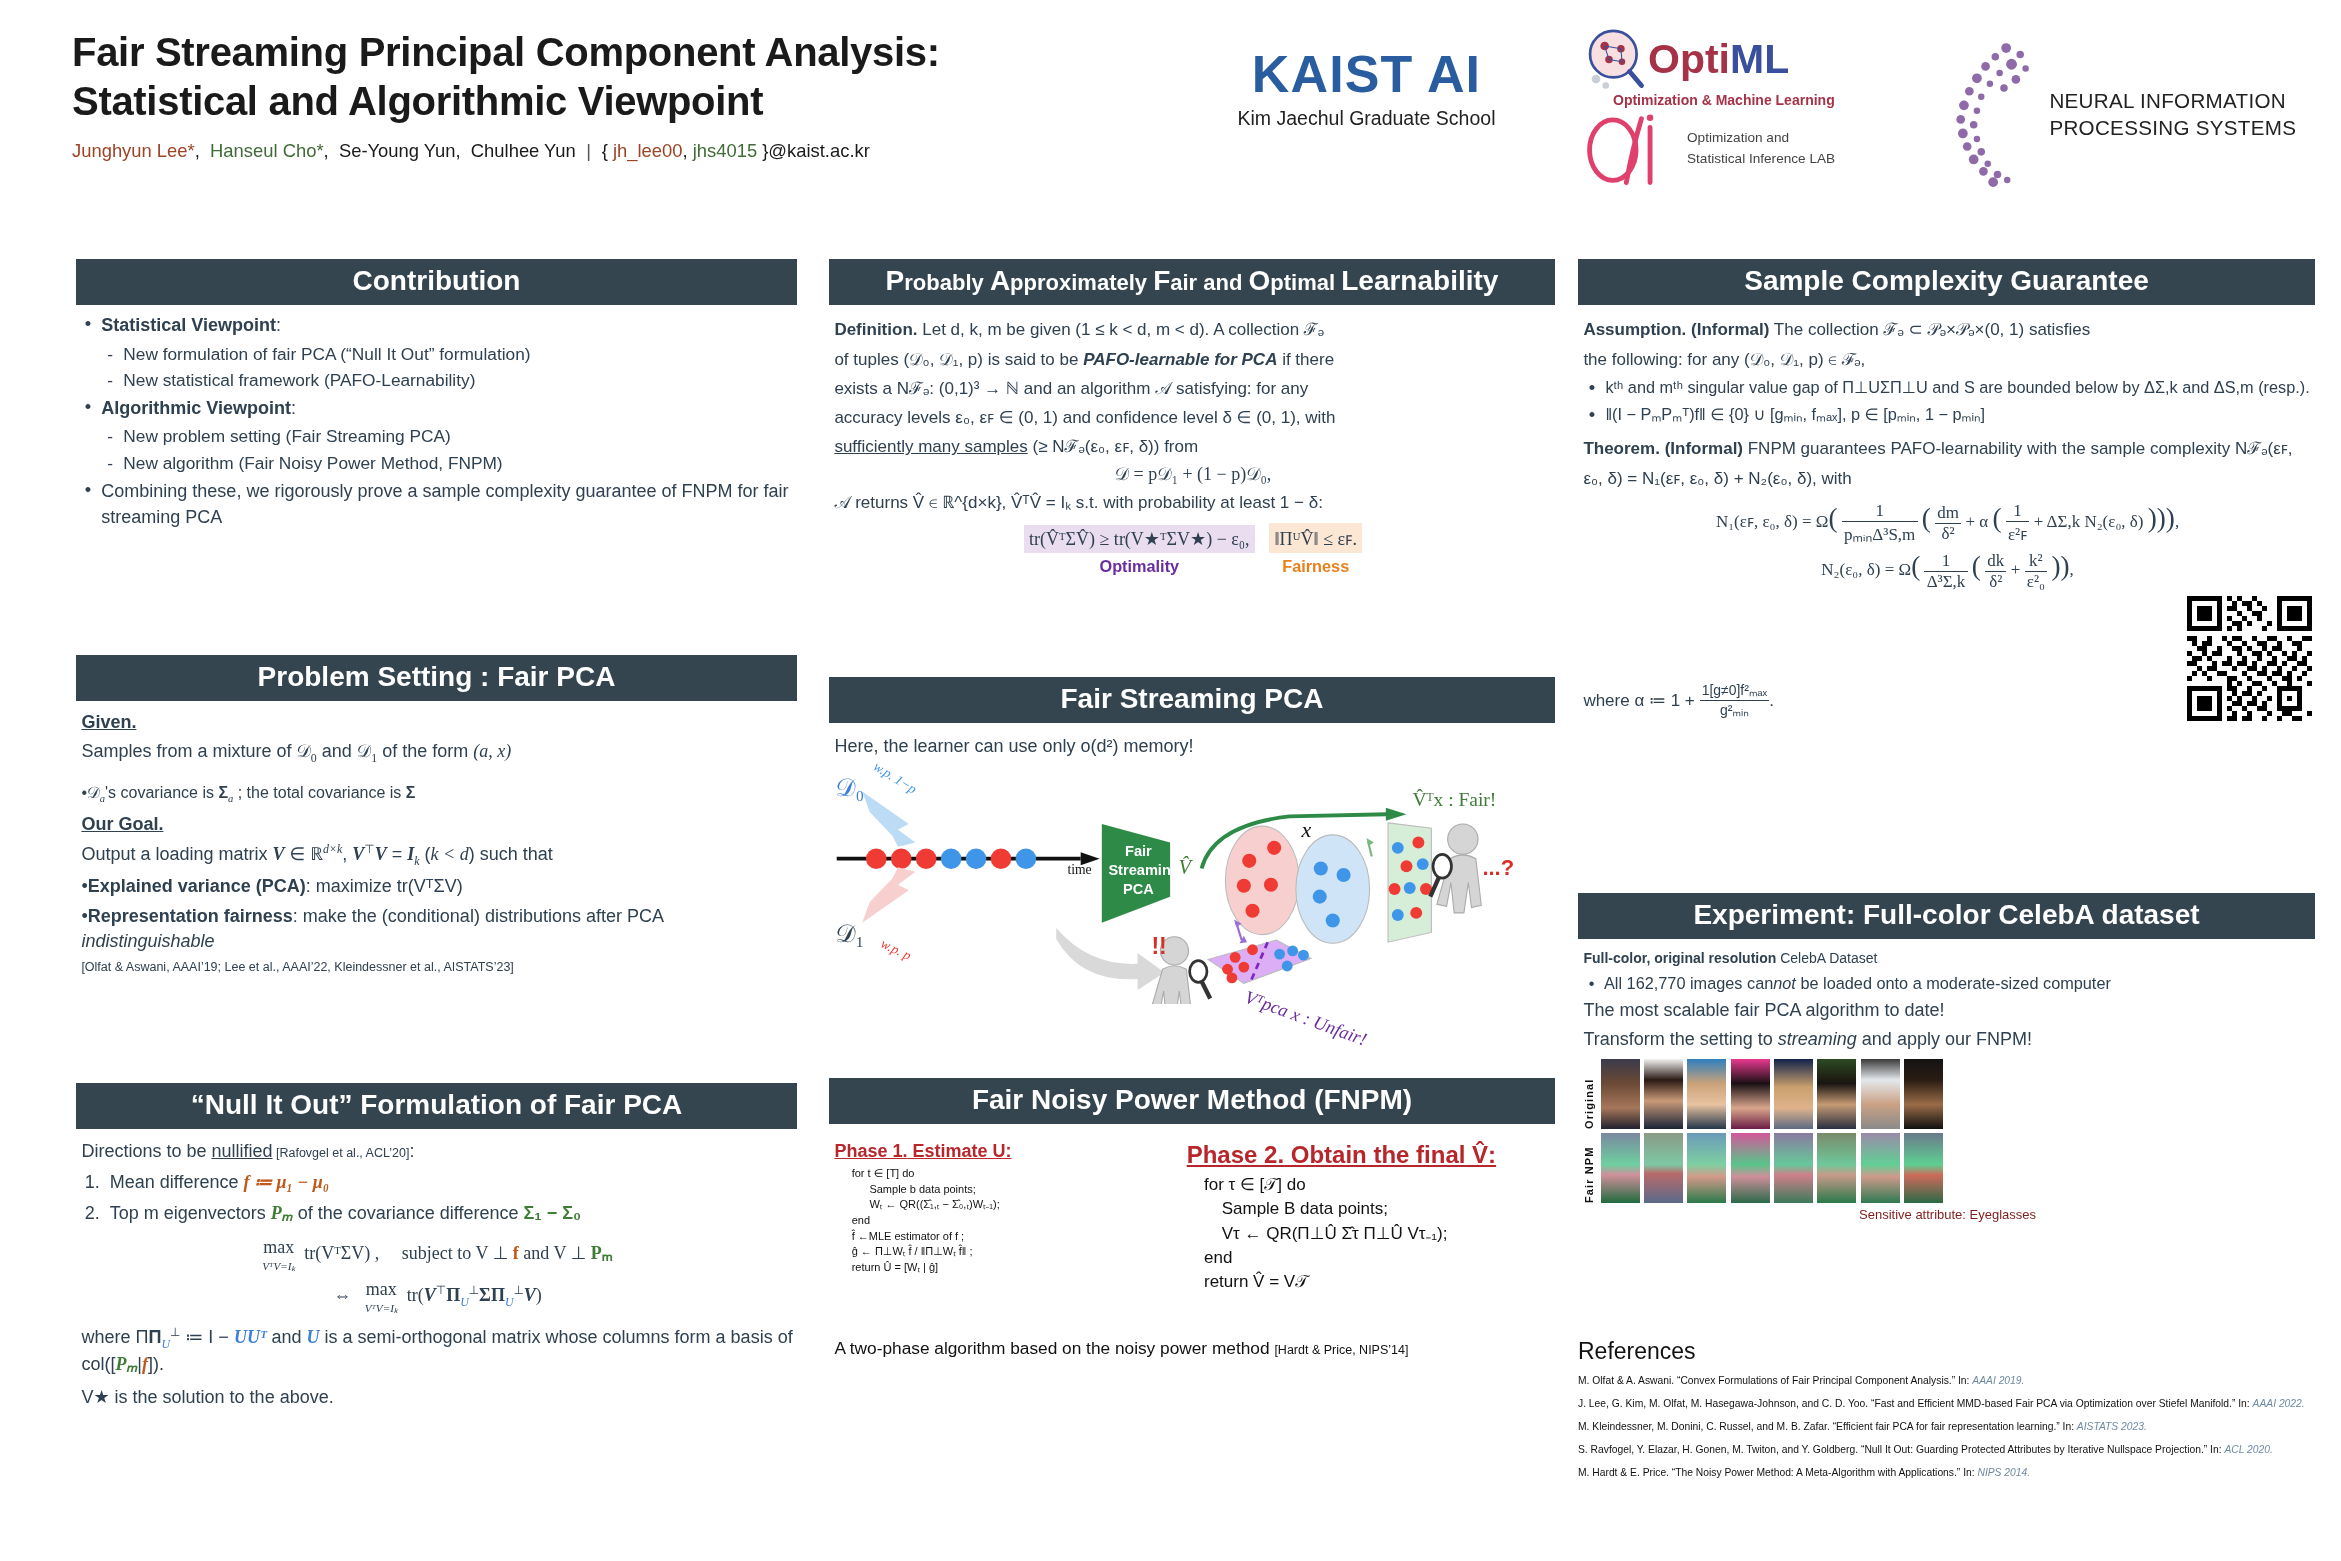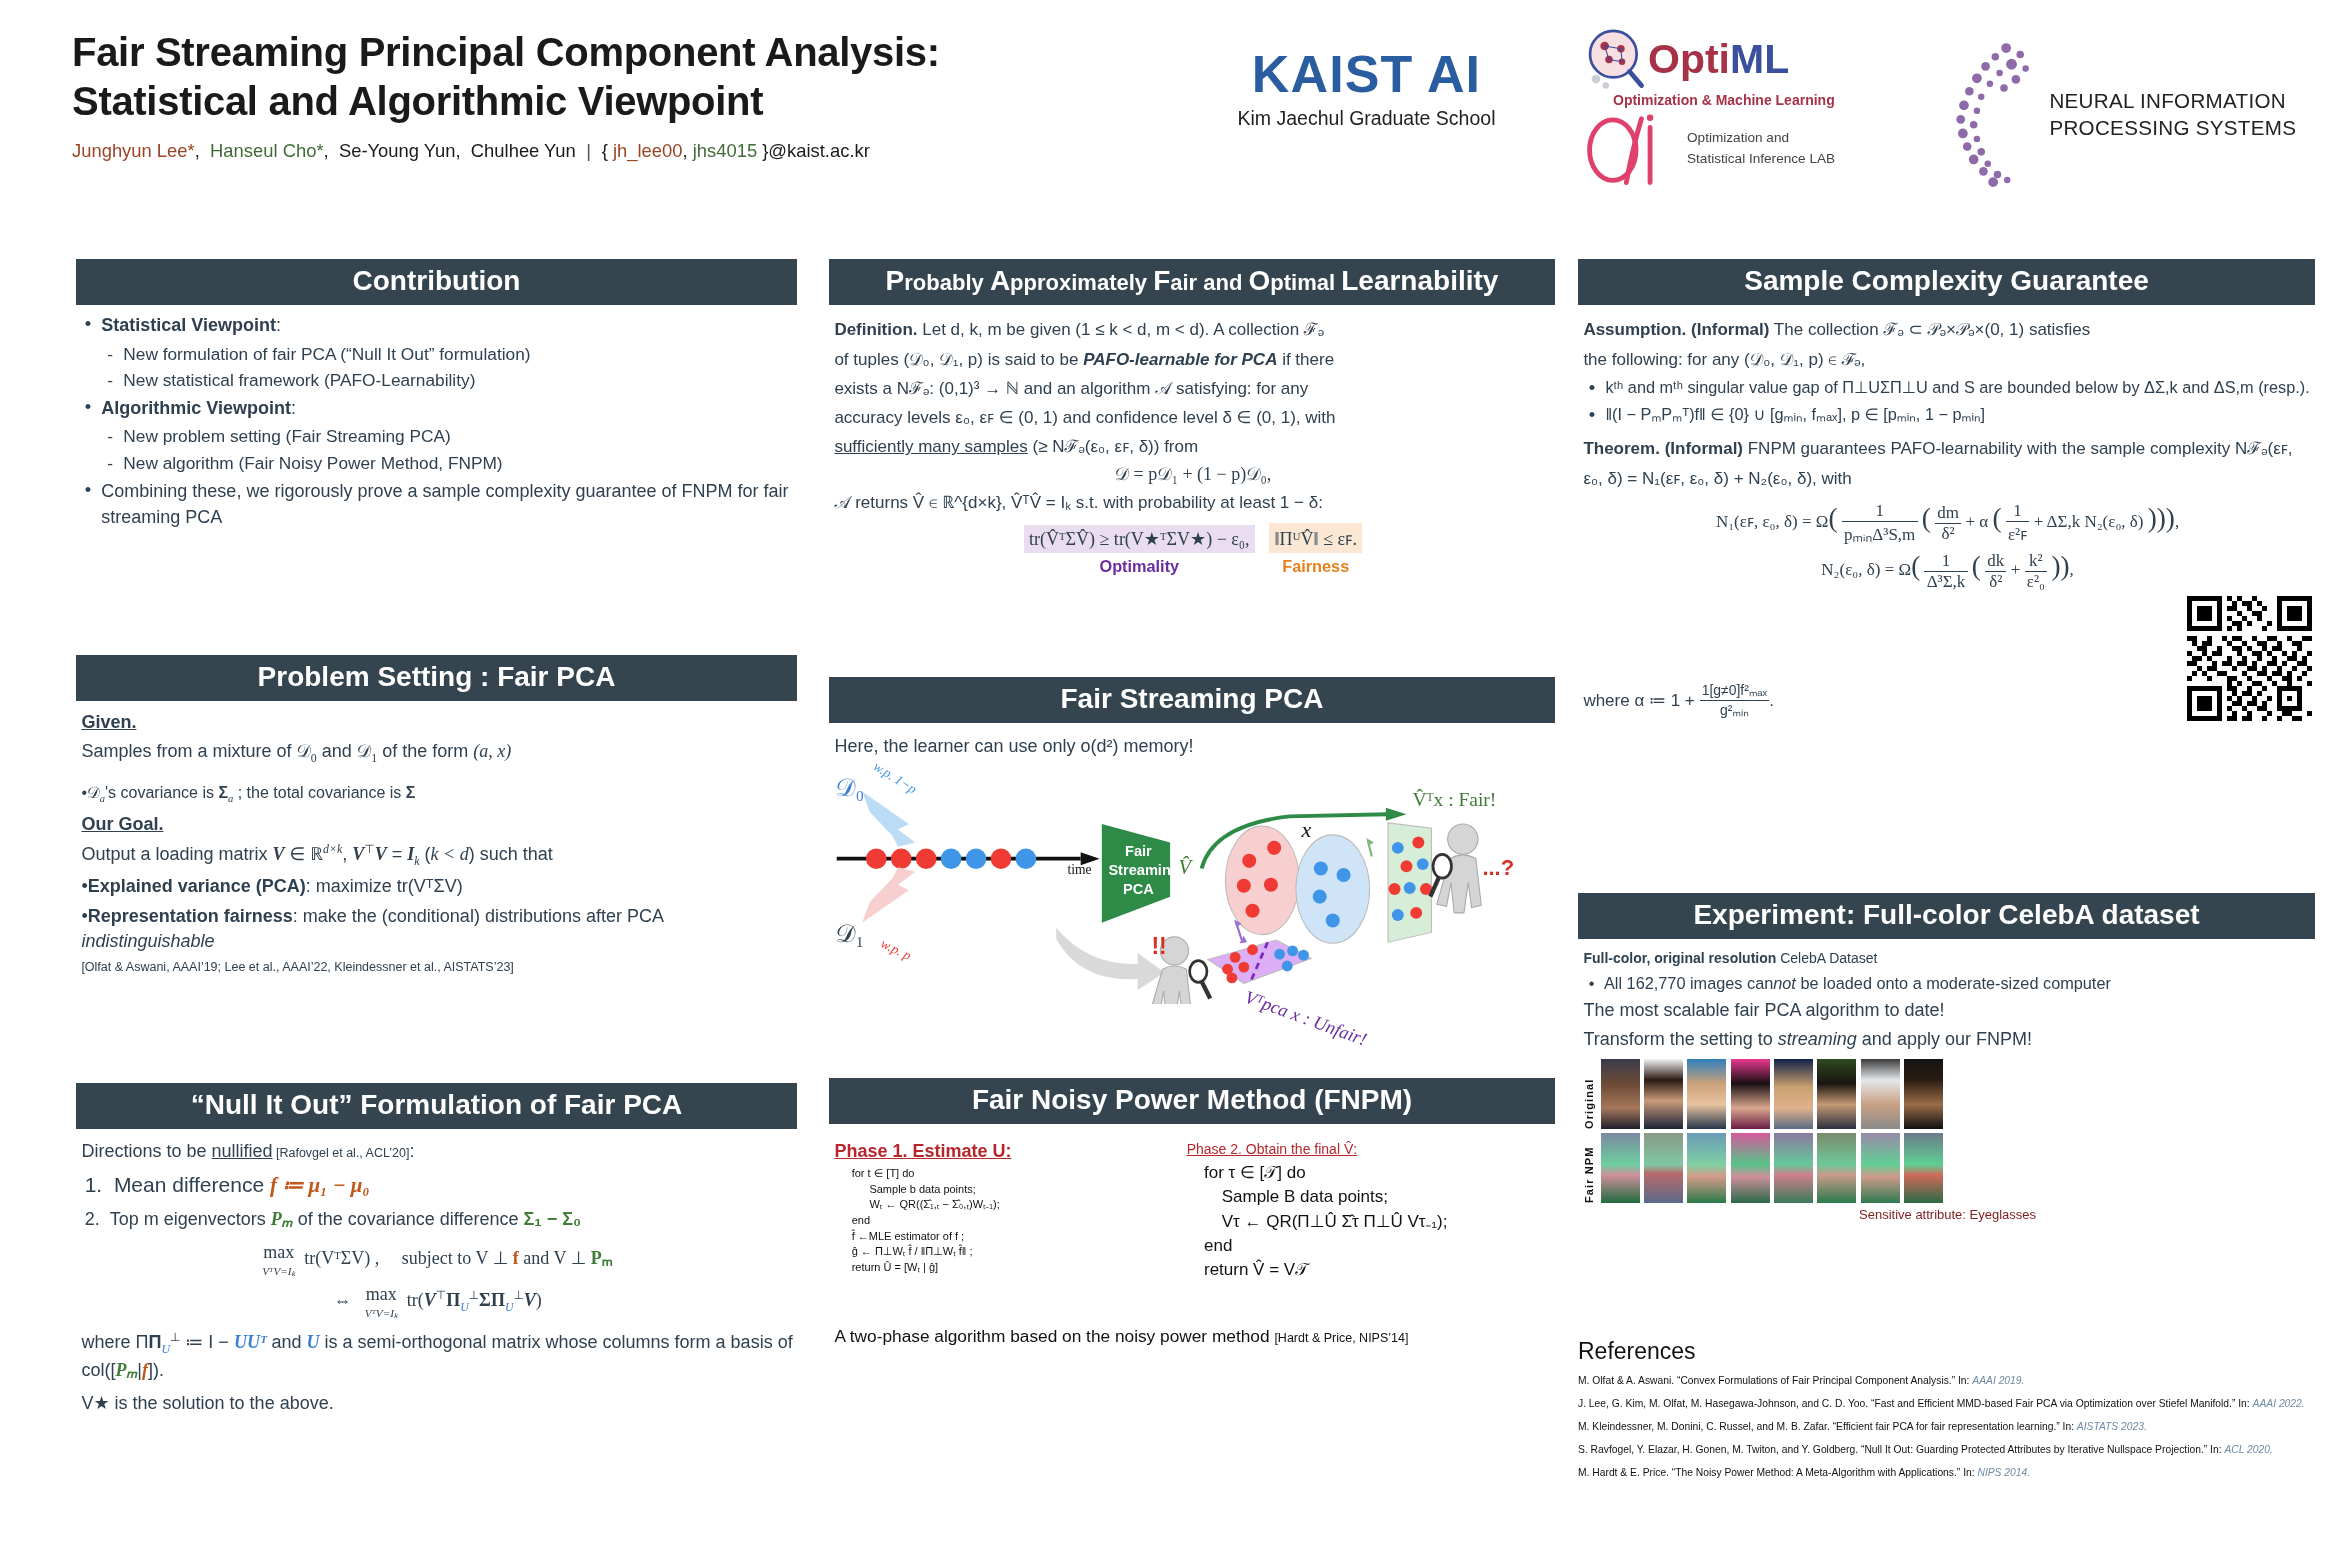--- a/index.html
+++ b/index.html
@@ -250,21 +250,21 @@
       <div class="cite" style="margin-top:5.4px;">[Olfat &amp; Aswani, AAAI’19; Lee et al., AAAI’22, Kleindessner et al., AISTATS’23]</div>
     </div>
   </div>
 
   <div class="panel" style="left:76px; top:1083px; width:721px;">
     <div class="panel-head">“Null It Out” Formulation of Fair PCA</div>
     <div class="panel-body" style="padding-left:5.4px;">
       <div class="txt" style="font-size:18px; margin-top:3.3px;">
         <span>Directions to be </span><span class="ul">nullified</span><span class="cite"> [Rafovgel et al., ACL’20]</span><span>:</span>
       </div>
-      <div class="txt" style="font-size:21px; margin-top:5.4px; padding-left:3.3px;">
+      <div class="txt" style="font-size:18px; margin-top:5.4px; padding-left:3.3px;">
         <span>1.</span>&nbsp;&nbsp;<span>Mean difference </span><b class="bmth c-orange">f ≔ μ₁ − μ₀</b>
       </div>
       <div class="txt" style="font-size:18px; margin-top:5.4px; padding-left:3.3px;">
         <span>2.</span>&nbsp;&nbsp;<span>Top m eigenvectors </span><b class="bmth c-green">Pₘ</b><span> of the covariance difference </span><b class="c-green">Σ₁ − Σ₀</b>
       </div>
 
       <div class="eq" style="margin-top:9.8px;">
         <span style="display:inline-block; text-align:center; vertical-align:middle;">
           <span style="display:block;">max</span>
           <span style="display:block; font-size:0.62em;" class="mth">VᵀV=Iₖ</span>
@@ -452,21 +452,21 @@
             <div style="padding-left:35px;">Sample b data points;</div>
             <div style="padding-left:35px;">Wₜ ← QR((Σ̂₁,ₜ − Σ̂₀,ₜ)Wₜ₋₁);</div>
             <div style="padding-left:17.3px;">end</div>
             <div style="padding-left:17.3px;">f̂ ←MLE estimator of f ;</div>
             <div style="padding-left:17.3px;">ĝ ← Π⊥Wₜ f̂ / ‖Π⊥Wₜ f̂‖ ;</div>
             <div style="padding-left:17.3px;">return Û = [Wₜ | ĝ]</div>
           </div>
         </div>
 
         <div style="width:336px;">
-          <div style="font-size:14px; color:#b8252b; font-weight:normal; text-decoration:underline;">
+          <div style="font-size:24px; color:#b8252b; font-weight:bold; text-decoration:underline;">
             <span>Phase 2.</span><span> Obtain the final V̂:</span>
           </div>
           <div class="txt" style="font-size:17px; margin-top:4.3px; color:#111;">
             <div style="padding-left:17.3px;">for τ ∈ [𝒯] do</div>
             <div style="padding-left:35px;">Sample B data points;</div>
             <div style="padding-left:35px;">Vτ ← QR(Π⊥Û Σ̂τ Π⊥Û Vτ₋₁);</div>
             <div style="padding-left:17.3px;">end</div>
             <div style="padding-left:17.3px;">return V̂ = V𝒯</div>
           </div>
         </div>

